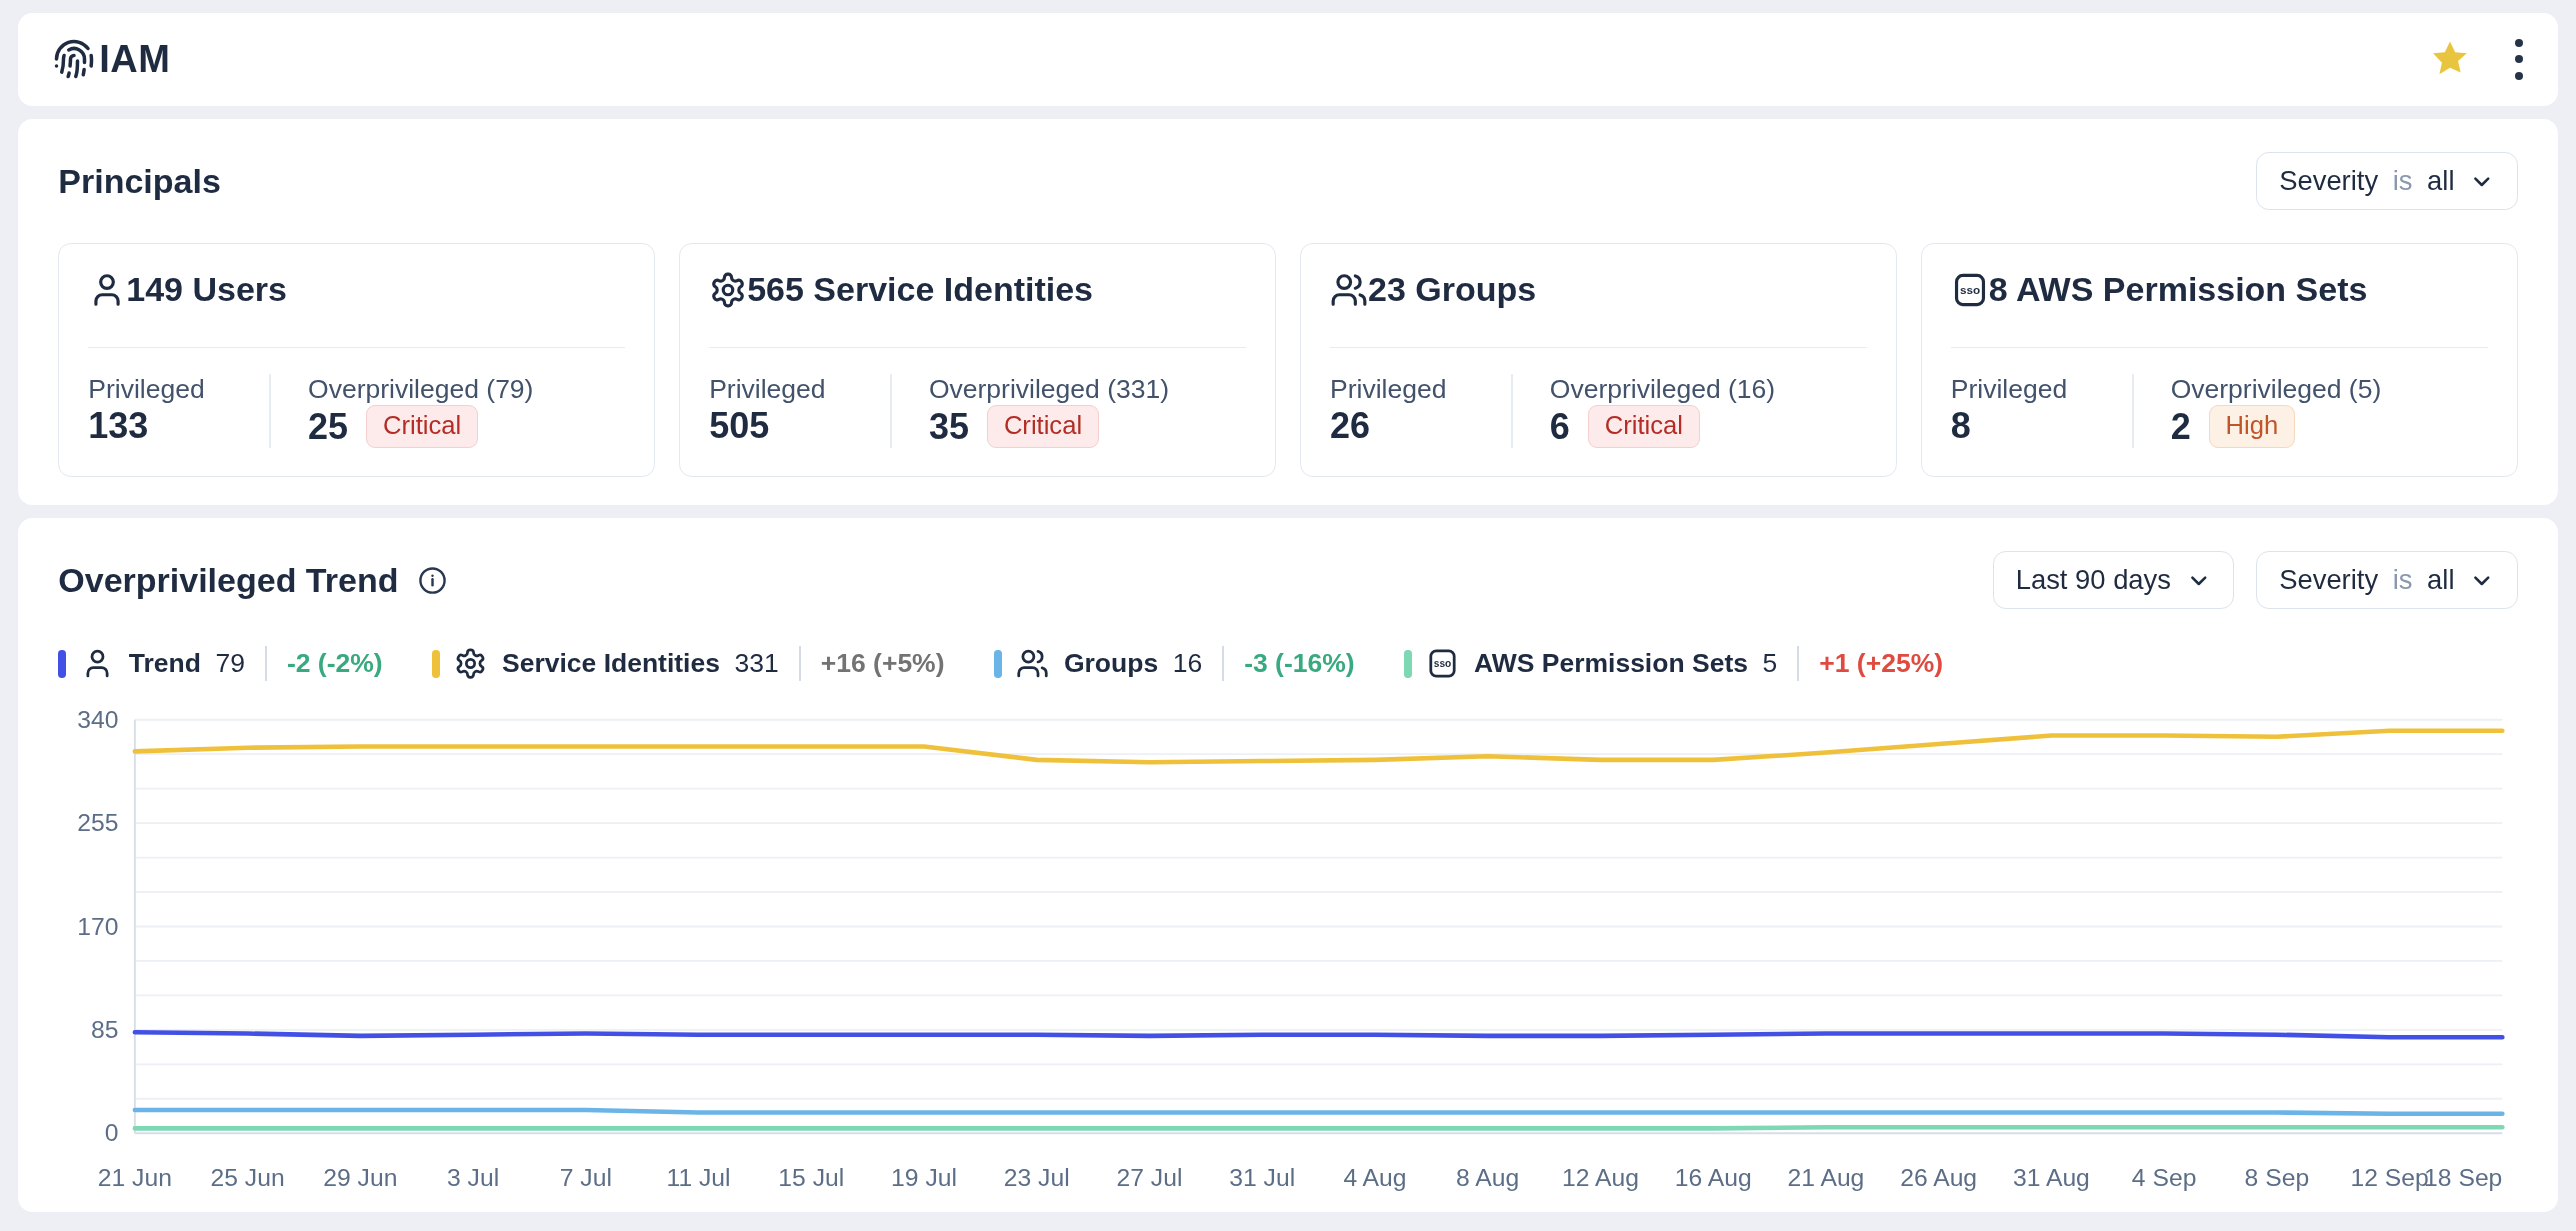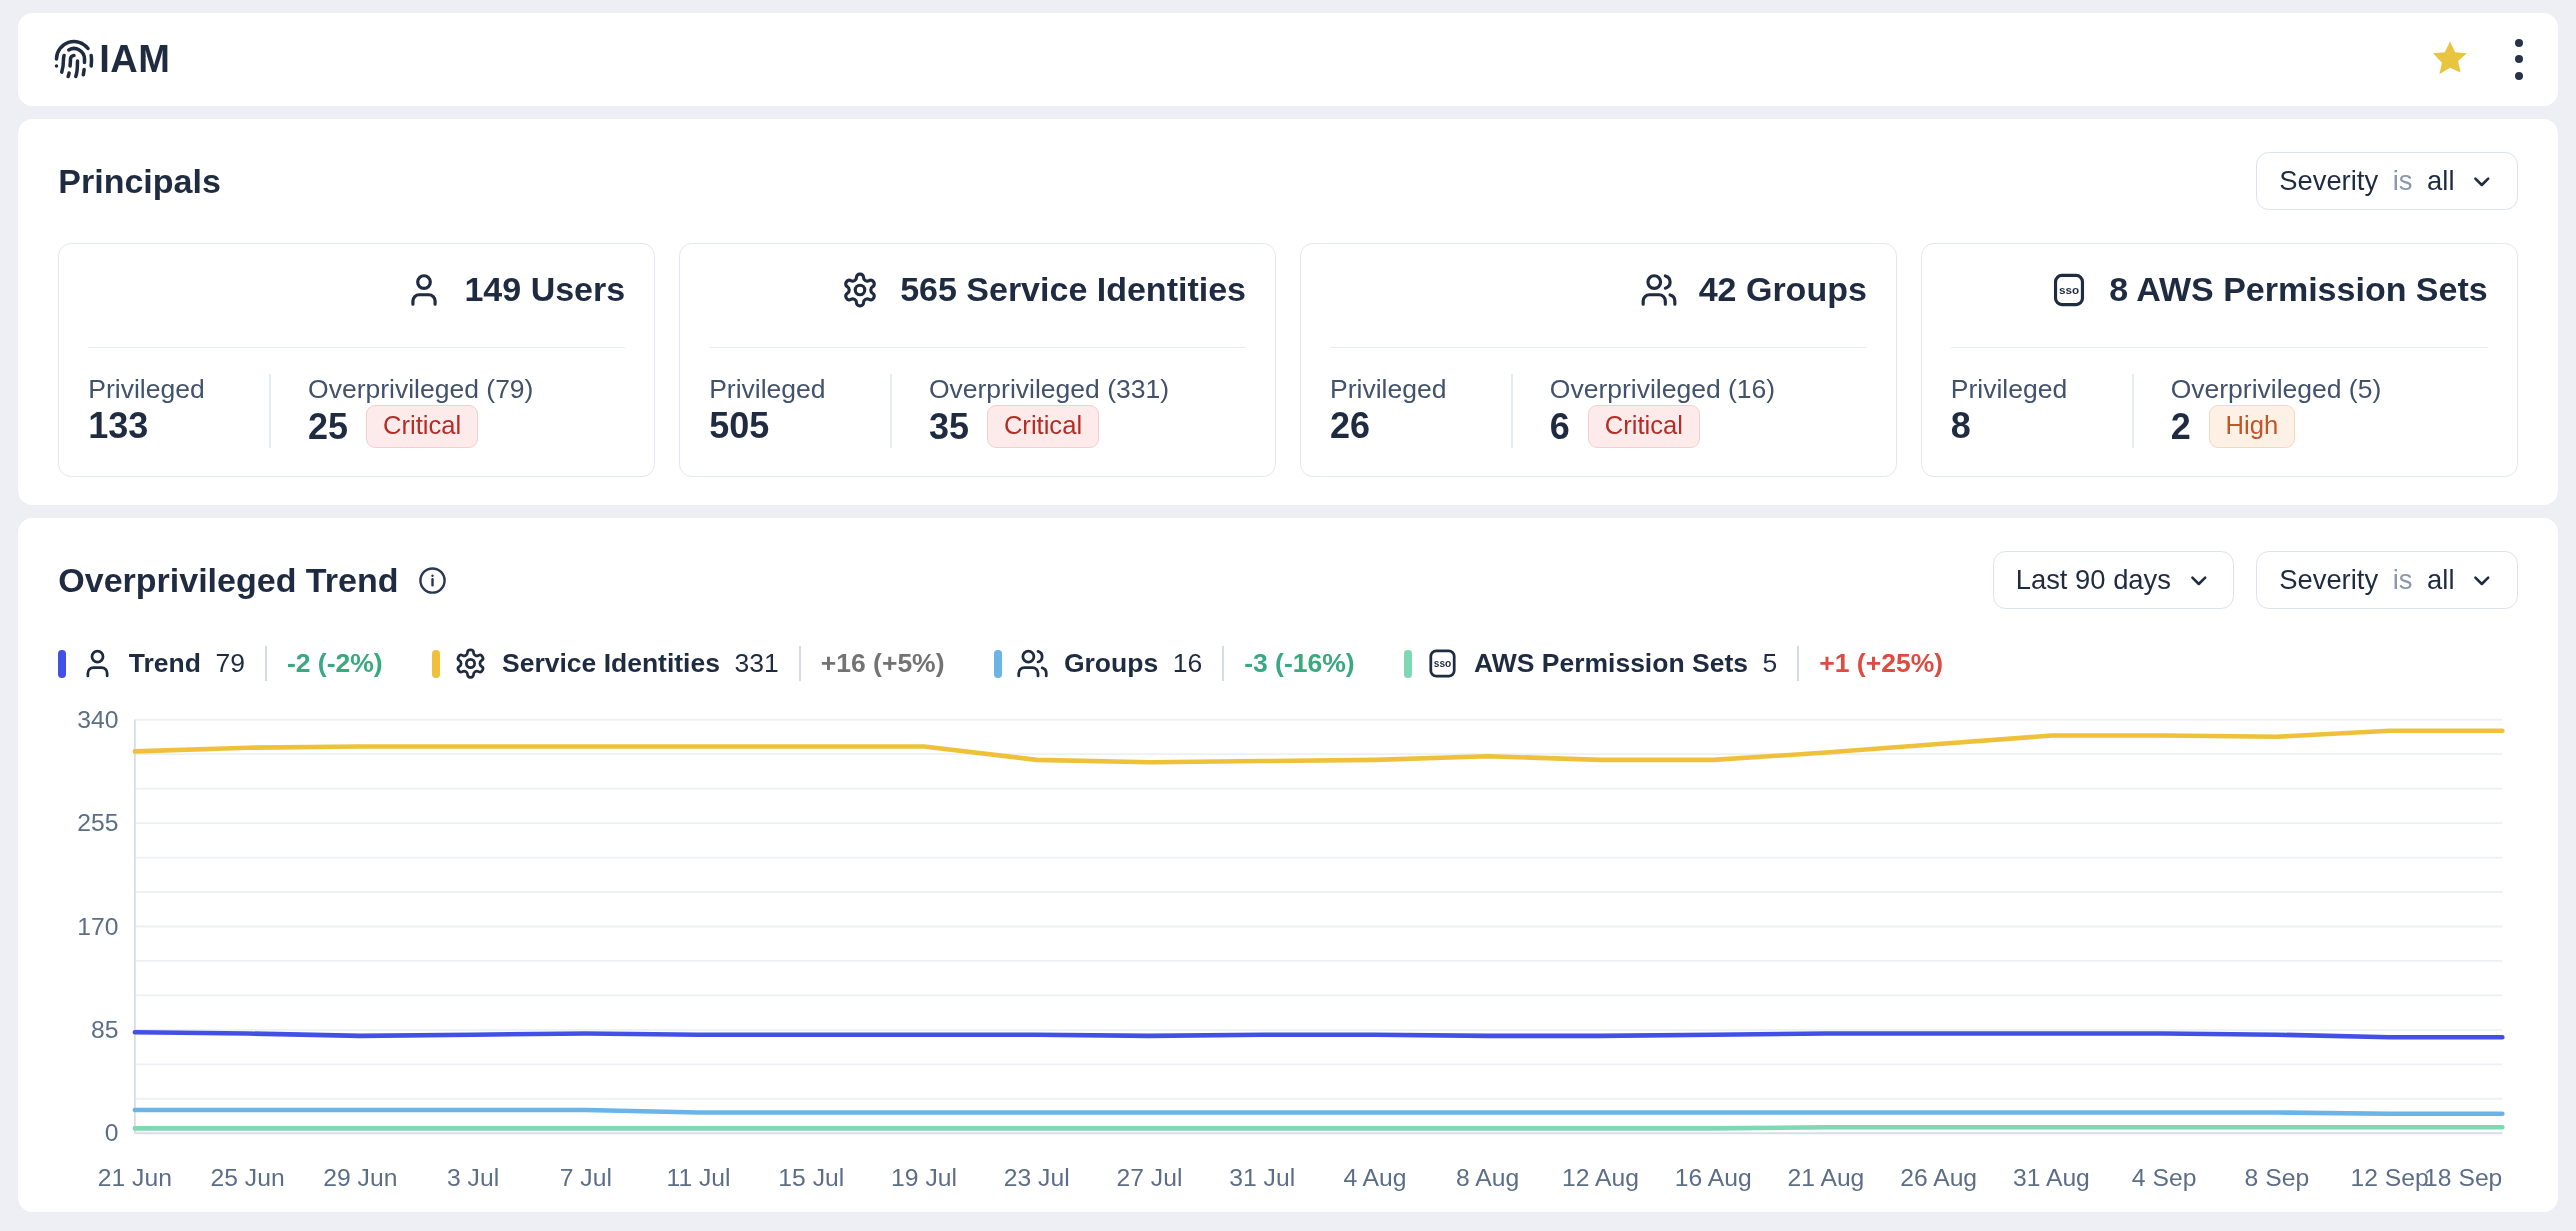--- a/index.html
+++ b/index.html
@@ -26,21 +26,21 @@
   .sec-title{font-size:34px;font-weight:700;}
   
   .pill{display:inline-flex;align-items:center;gap:14.6px;border:1.8px solid #dde3ec;border-radius:12.8px;
         padding:12px 22px;font-size:27.4px;background:#fff;cursor:pointer;color:#1f2b40;font-family:inherit;}
   .pill .muted{color:#8b98ad;}
   .filters{display:flex;gap:22px;}
   
   .principals{padding:33px 40px 28px;}
   .cards{display:grid;grid-template-columns:repeat(4,1fr);gap:24px;margin-top:33px;}
   .card{border:1.8px solid #e3e8f0;border-radius:12.8px;padding:25.6px 29px 27.4px;background:#fff;}
-  .card-head{display:flex;align-items:center;gap:21px;font-size:34px;font-weight:700;justify-content:flex-end;}
+  .card-head{display:flex;align-items:center;gap:0;font-size:34px;font-weight:700;}
   .card hr{border:none;border-top:1.8px solid #e7ebf2;margin:38px 0 0;}
   .card-stats{display:flex;margin-top:25.6px;}
   .stat1{width:181px;flex:none;}
   .vline{width:1.8px;background:#e7ebf2;align-self:stretch;}
   .stat2{padding-left:37px;}
   .stat-label{font-size:26.5px;color:#42526b;}
   .stat-value{font-size:36px;font-weight:700;margin-top:0;display:flex;align-items:center;gap:18.3px;}
   .badge{font-size:25.6px;font-weight:400;padding:4.6px 15.6px 6.4px;border-radius:9.1px;border:1.8px solid;line-height:1.2;}
   .badge.critical{color:#b32d26;background:#fcebea;border-color:#f4cfcd;}
   .badge.high{color:#bf5528;background:#fdf0e5;border-color:#f6d8bd;}
@@ -167,21 +167,21 @@
       <div class="card">
         <div class="card-head">
           <span class="icon">
             <svg class="stroke-ic" width="38" height="38" viewBox="0 0 24 24">
                 <path d="M16 21v-2a4 4 0 0 0-4-4H6a4 4 0 0 0-4 4v2"></path>
                 <circle cx="9" cy="7" r="4"></circle>
                 <path d="M22 21v-2a4 4 0 0 0-3-3.87"></path>
                 <path d="M16 3.13a4 4 0 0 1 0 7.75"></path>
               </svg>
           </span>
-          <span>42 Groups</span>
+          <span>23 Groups</span>
         </div>
         <hr>
         <div class="card-stats">
           <div class="stat1">
             <div class="stat-label">Privileged</div>
             <div class="stat-value">26</div>
           </div>
           <div class="vline"></div>
           <div class="stat2">
             <div class="stat-label">Overprivileged (16)</div>

